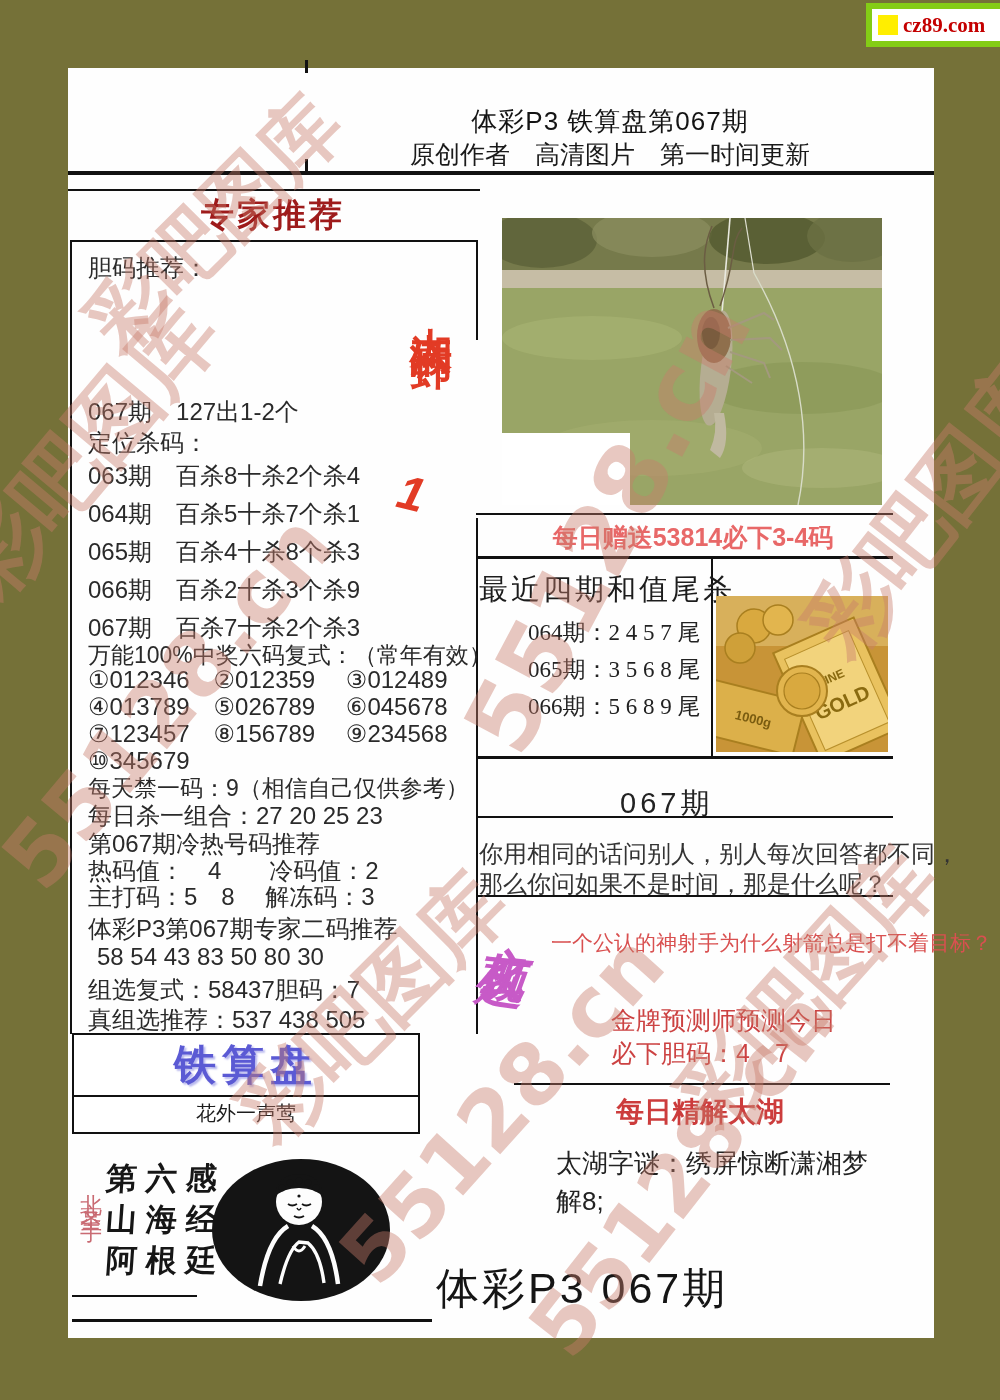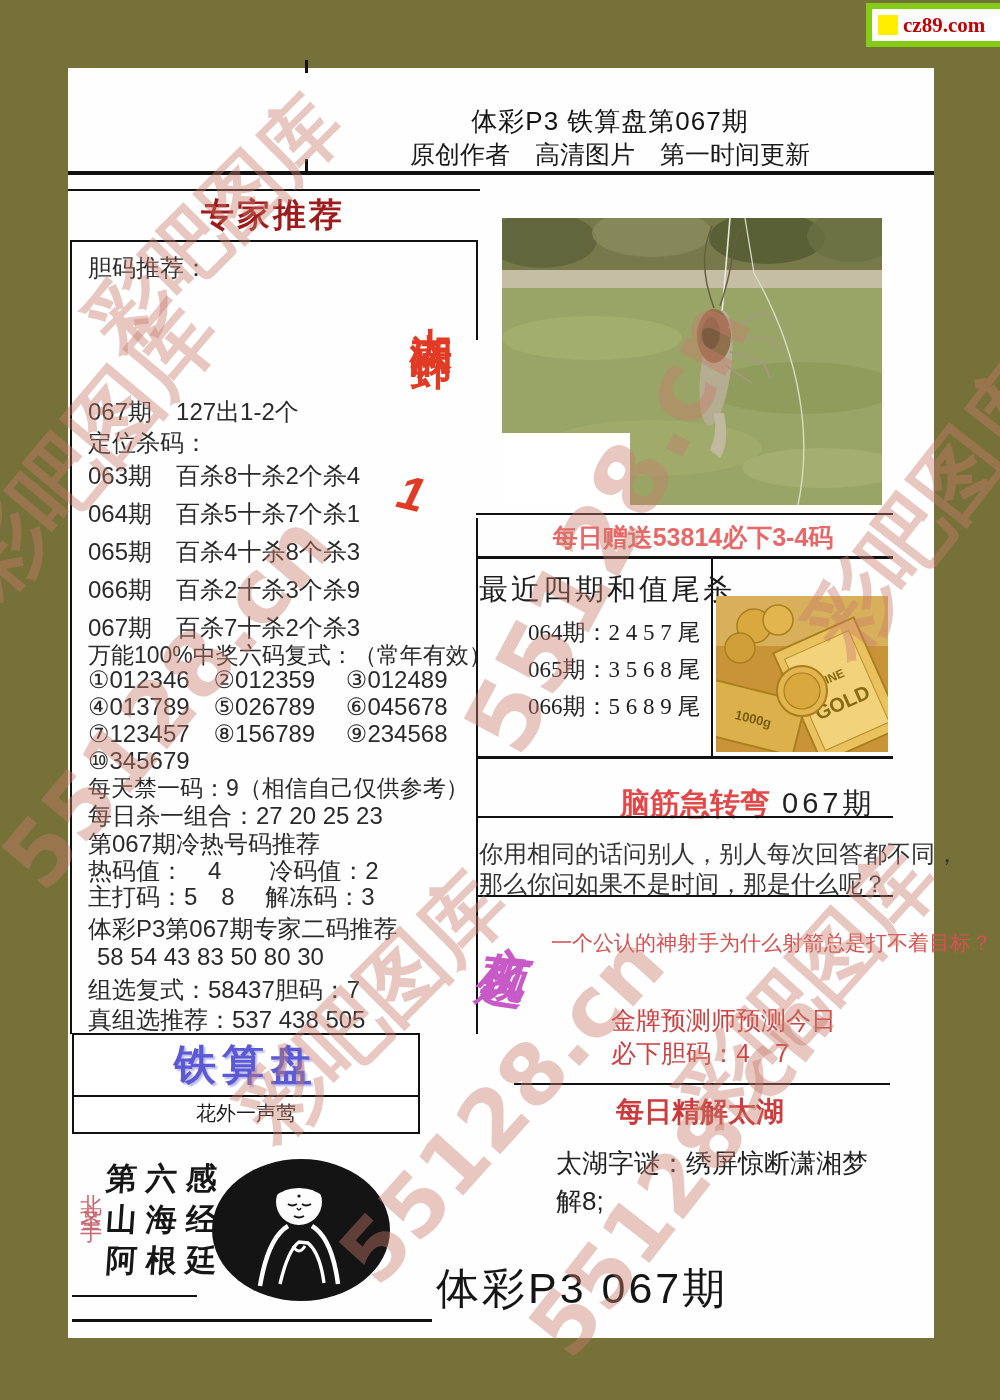--- a/index.html
+++ b/index.html
@@ -249,21 +249,20 @@
     <text x="38" y="128" text-anchor="middle" font-size="13" font-weight="bold" fill="#7a5c10">1000g</text>
   </g>
   <circle cx="38" cy="30" r="17" fill="#d9a93f" stroke="#a97f1f" stroke-width="1.5"></circle>
   <circle cx="62" cy="24" r="15" fill="#e2b54e" stroke="#a97f1f" stroke-width="1.5"></circle>
   <circle cx="24" cy="52" r="15" fill="#cfa039" stroke="#a97f1f" stroke-width="1.5"></circle>
   <circle cx="86" cy="95" r="25" fill="#e2b54e" stroke="#a97f1f" stroke-width="2"></circle>
   <circle cx="86" cy="95" r="18" fill="#d9a93f" stroke="#a97f1f" stroke-width="1.2"></circle>
 </svg>
 
 <div class="abs riddle-title">
-  <span class="riddle-red">脑筋急转弯</span>
   <span class="riddle-issue">067期</span>
 </div>
 <div class="abs hr hr-r1"></div>
 <div class="abs rline1">你用相同的话问别人，别人每次回答都不同，</div>
 <div class="abs rline2">那么你问如果不是时间，那是什么呢？</div>
 <div class="abs hr hr-r2"></div>
 
 <div class="abs xuanji">玄机题</div>
 <div class="abs question">一个公认的神射手为什么射箭总是打不着目标？</div>
 <div class="abs gold1">金牌预测师预测今日</div>

